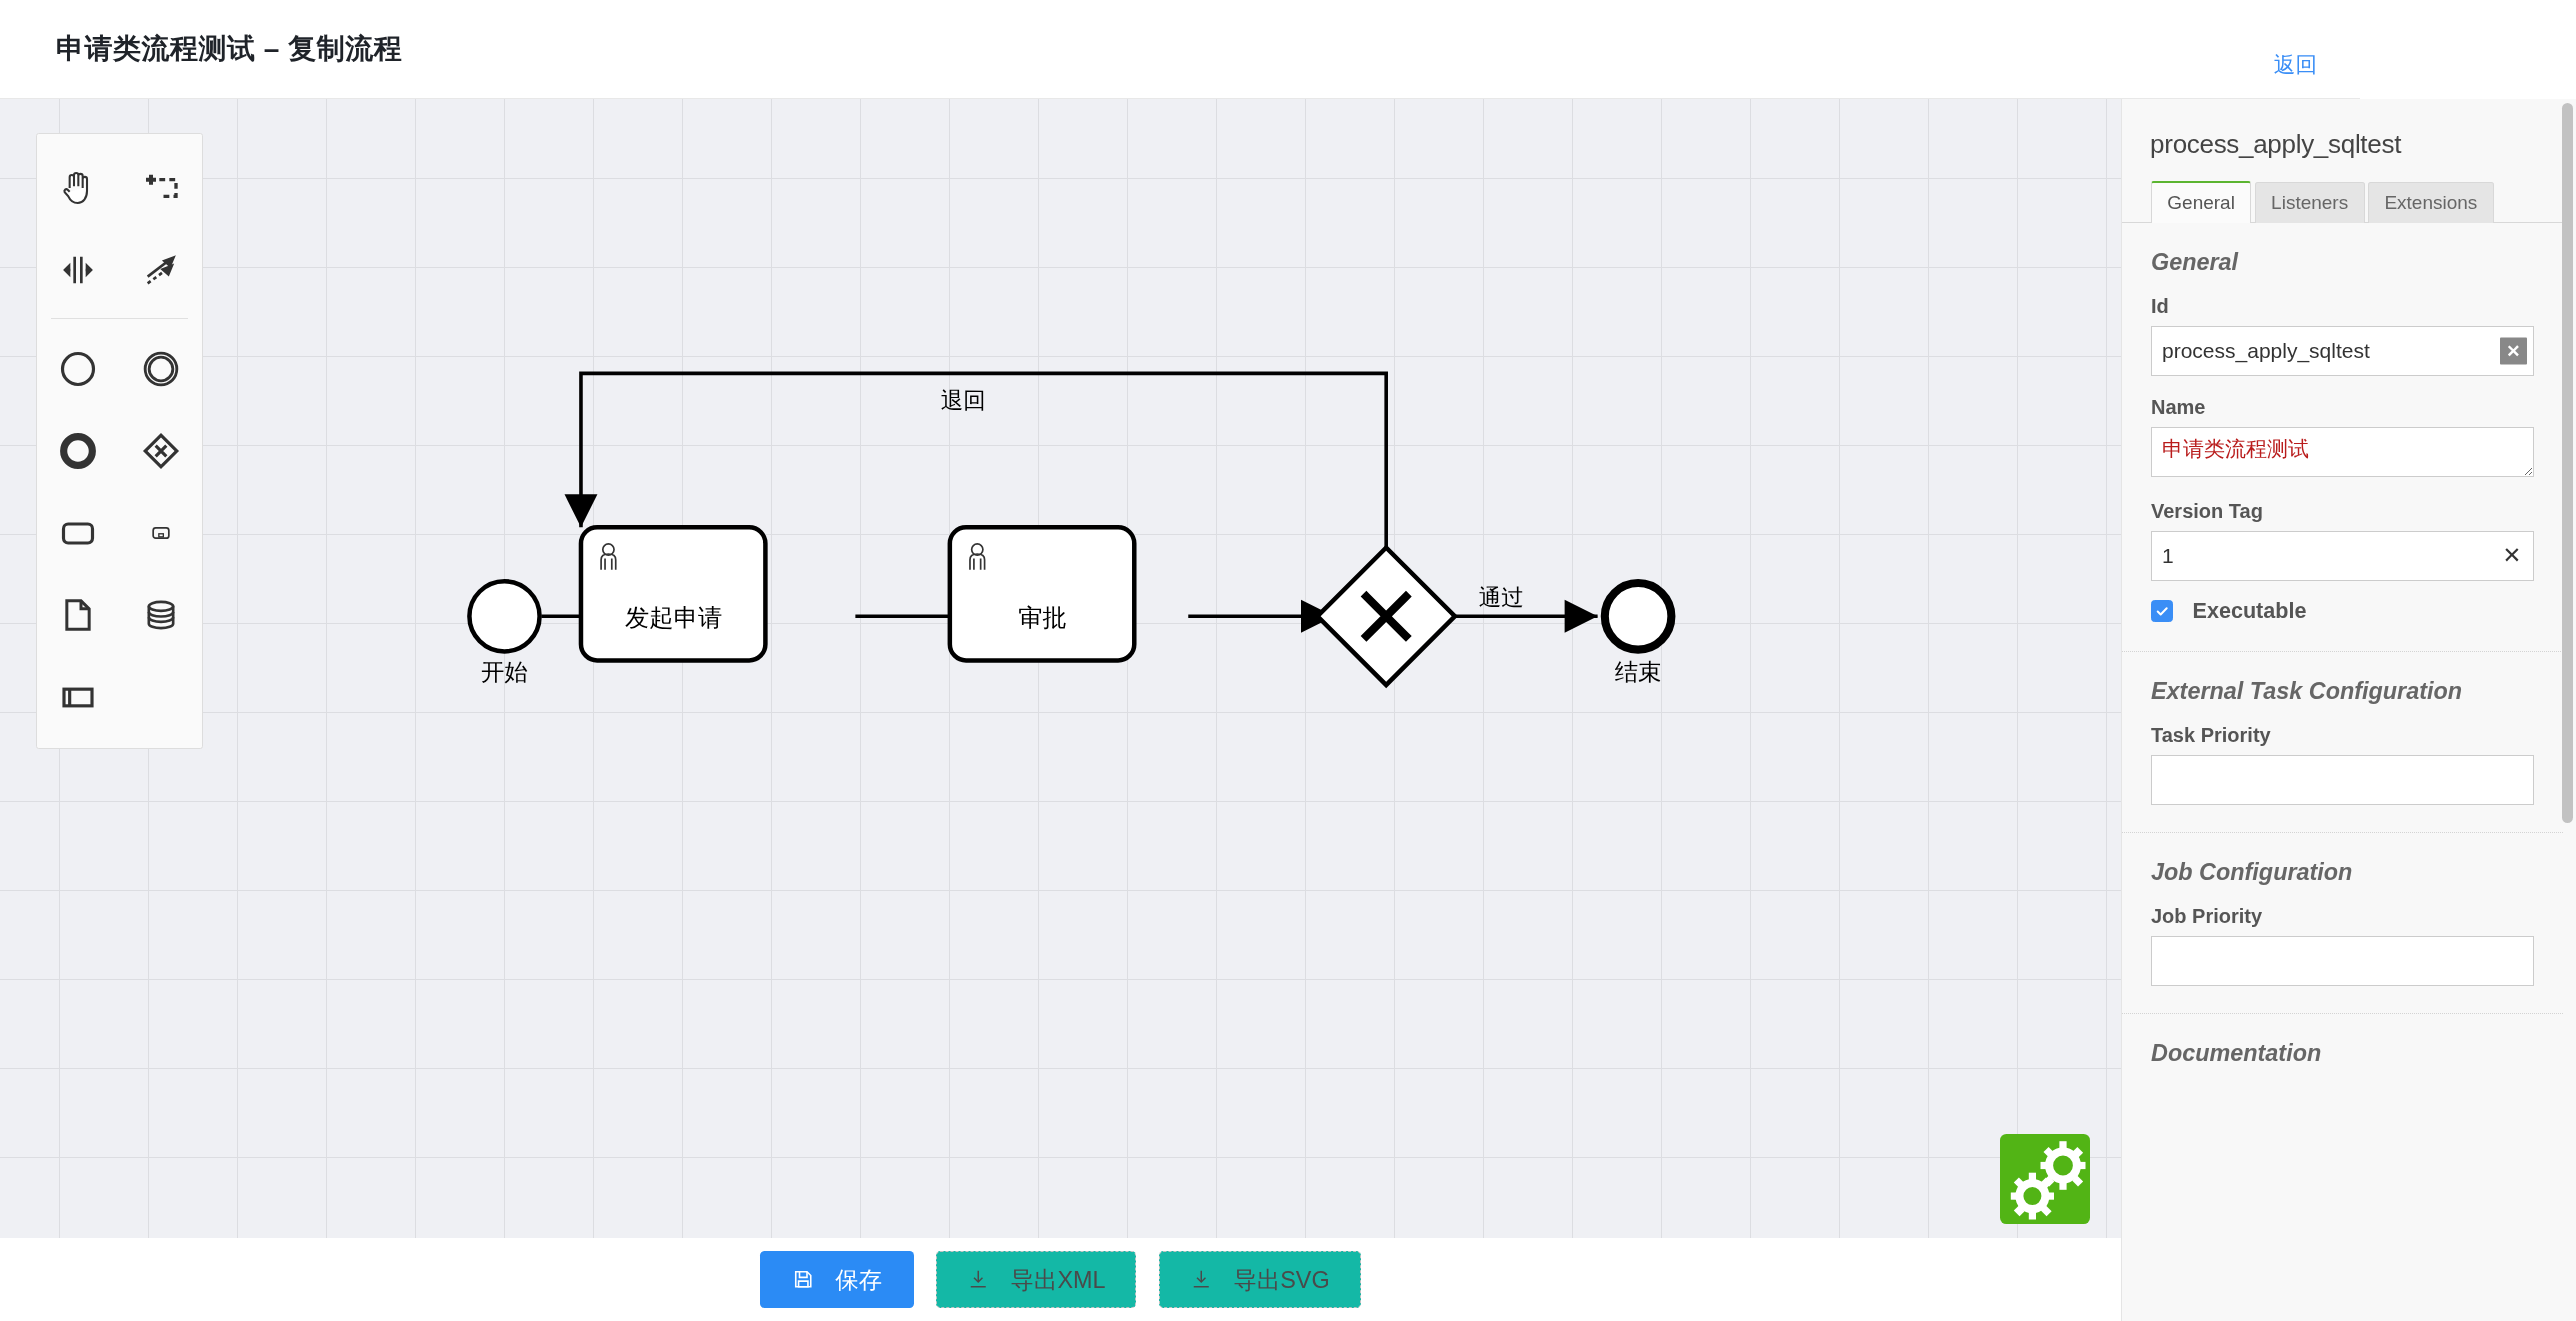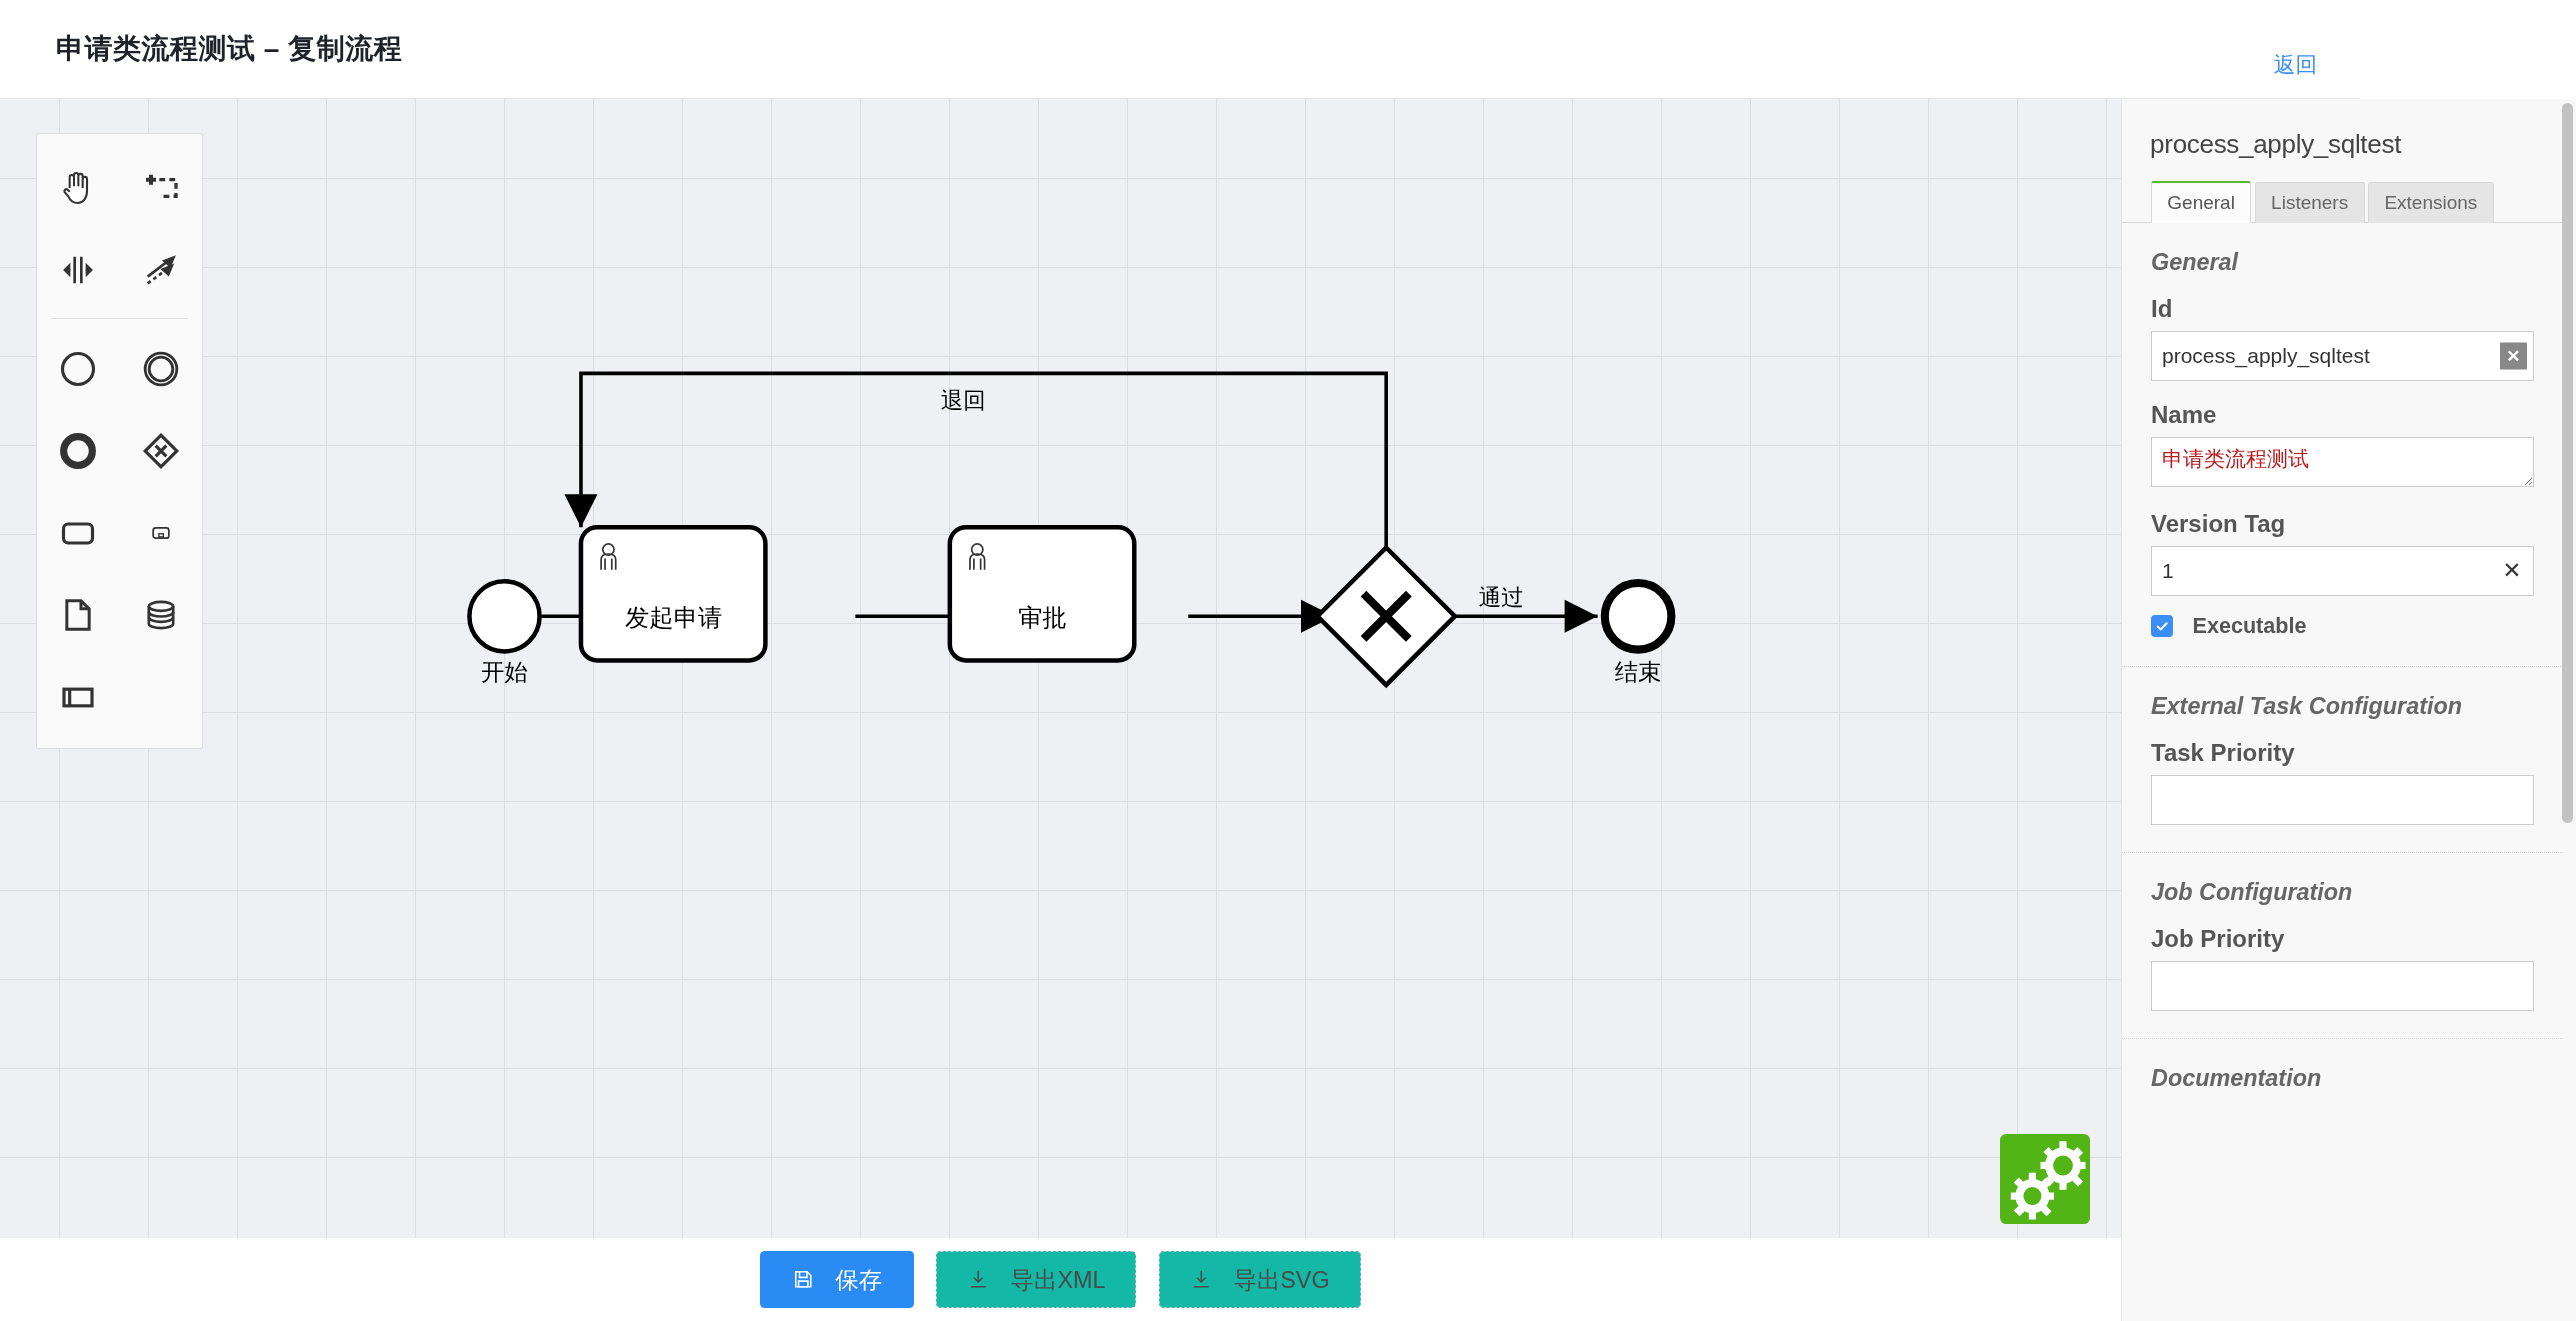--- a/index.html
+++ b/index.html
@@ -106,21 +106,21 @@
   .tabs-underline {
     height: 0.9px; background: #d8d8d8; margin-top: -0.9px;
     margin-left: -29px; margin-right: -29px;
   }
 
   .section-head {
     font-size: 23.4px; font-style: italic; font-weight: bold;
     color: #666; margin-top: 27px; line-height: 1.07;
   }
   .field-label {
-    font-size: 24px; color: #555; font-weight: bold;
+    font-size: 20px; color: #555; font-weight: bold;
     margin-top: 20px; margin-bottom: 8px;
   }
   .field-wrap { position: relative; }
   .field-input {
     width: 100%; height: 50px;
     background: #ffffff; border: 0.9px solid #ccc;
     font-size: 21px; color: #333;
     padding: 0 47px 0 10px;
     font-family: "Liberation Sans", sans-serif;
     outline: none;

